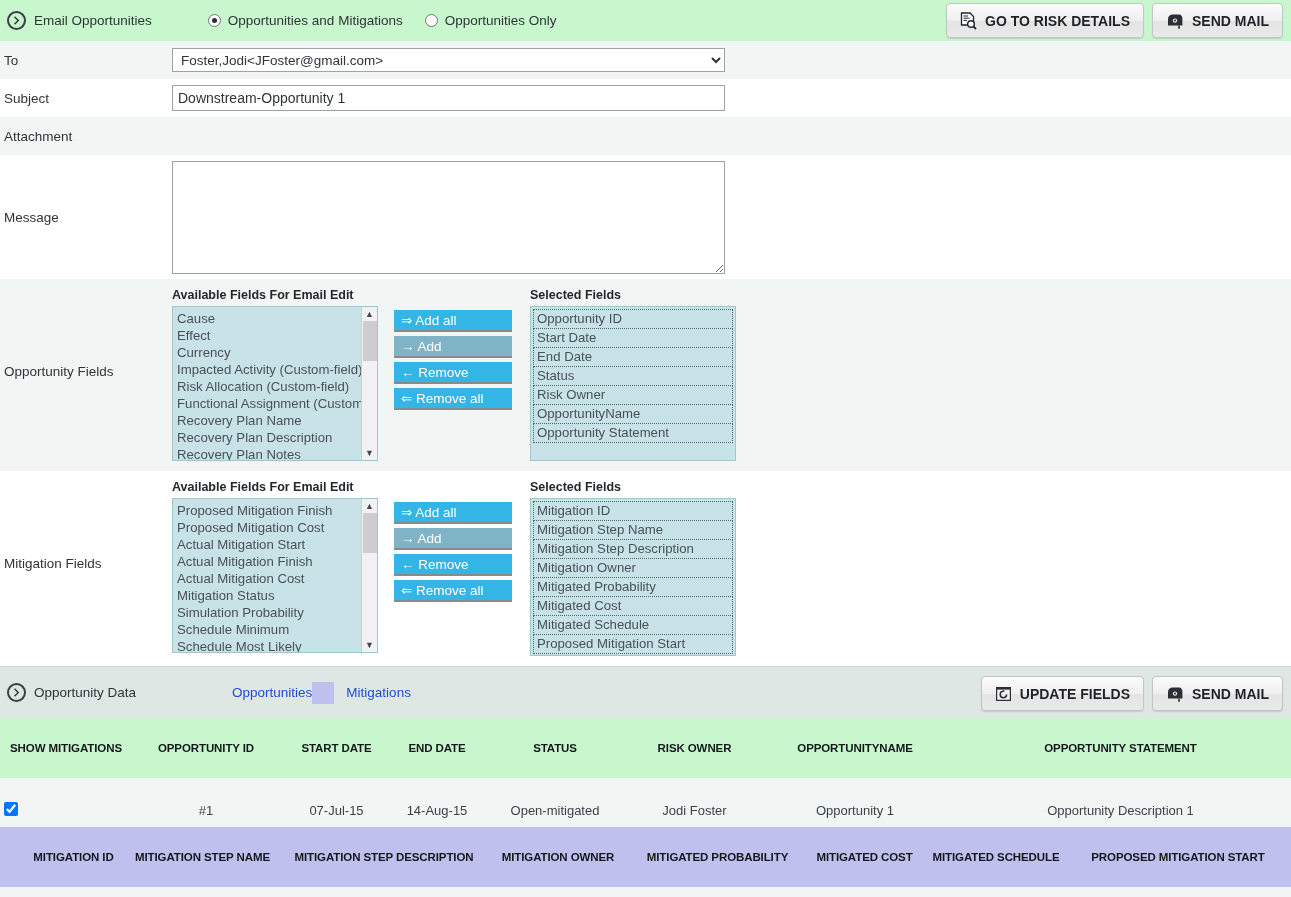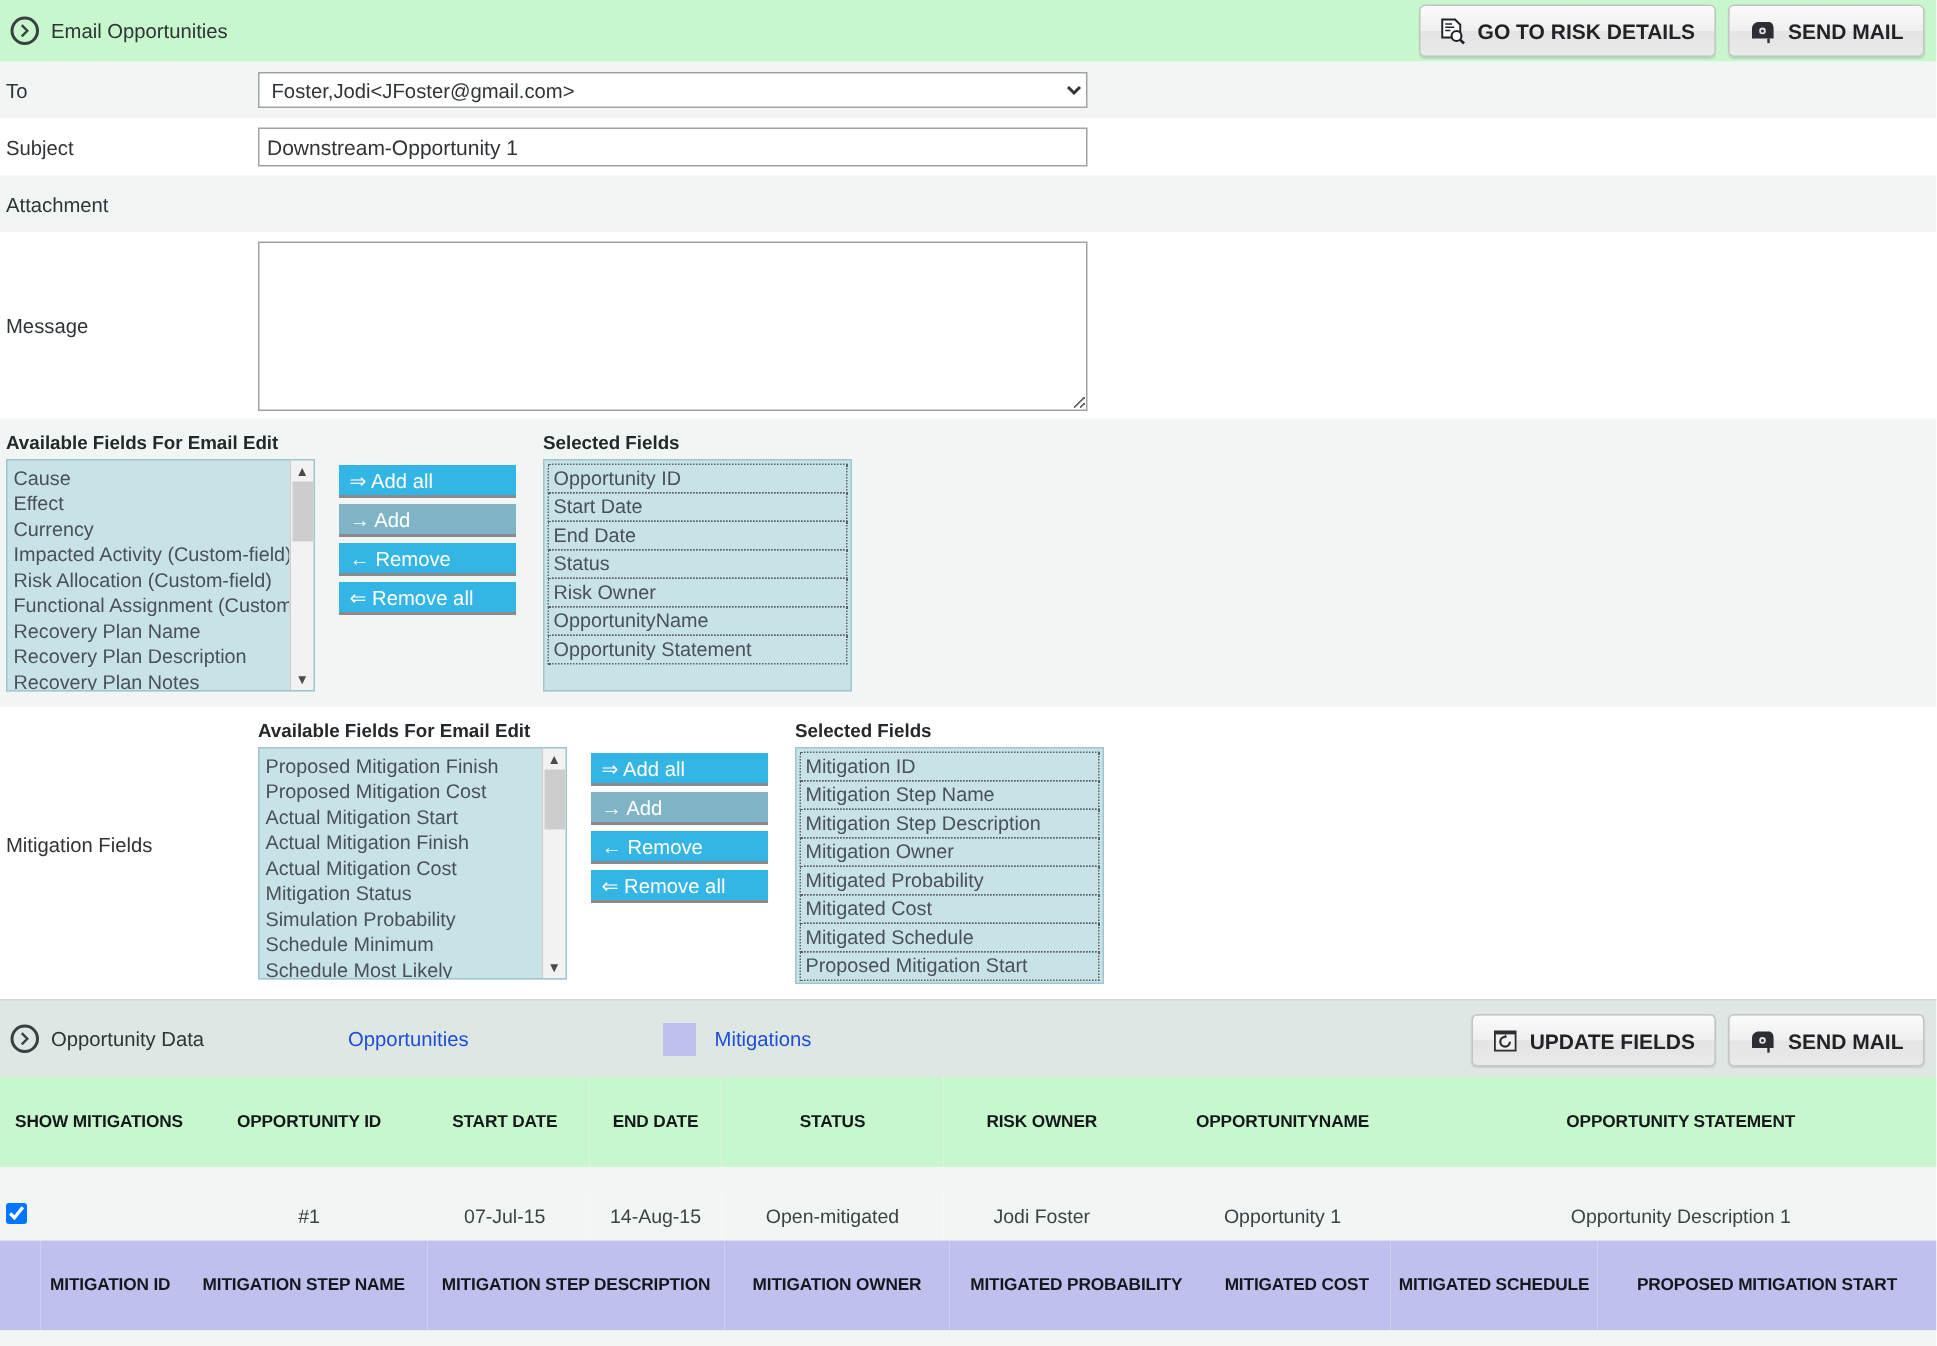--- a/index.html
+++ b/index.html
@@ -264,20 +264,30 @@
 <body>
 
 <div class="top-bar">
   <span class="circle-arrow">
     <svg width="9" height="9" viewBox="0 0 9 9">
         <path d="M2.5 0.8 L6.2 4.5 L2.5 8.2" fill="none" stroke="#3a3f44" stroke-width="1.6"></path>
       </svg>
   </span>
   <span class="section-title">Email Opportunities</span>
 
+  <div class="radio-group">
+    <label class="radio-opt">
+      <span class="radio checked"></span>
+      <span class="radio-label">Opportunities and Mitigations</span>
+    </label>
+    <label class="radio-opt">
+      <span class="radio"></span>
+      <span class="radio-label">Opportunities Only</span>
+    </label>
+  </div>
 
   <div class="topbtns">
     <button class="btn">
       <span class="ic">
         <svg width="17" height="18" viewBox="0 0 17 18">
           <path d="M1.5 1 H10 L13.5 4.5 V13 H1.5 Z" fill="#fff" stroke="#1f2328" stroke-width="1.3"></path>
           <path d="M3.5 4 H8 M3.5 6.2 H9.5 M3.5 8.4 H7" stroke="#1f2328" stroke-width="1"></path>
           <circle cx="11" cy="12" r="3.3" fill="#fff" stroke="#1f2328" stroke-width="1.4"></circle>
           <path d="M13.4 14.4 L16 17" stroke="#1f2328" stroke-width="1.8"></path>
         </svg>
@@ -319,20 +329,21 @@
 </div>
 
 <div class="frow plain msgrow">
   <div class="flabel">Message</div>
   <div class="fctl">
     <textarea class="message" style=""></textarea>
   </div>
 </div>
 
 <div class="fieldrow alt">
+  <div class="flabel">Opportunity Fields</div>
   <div class="dual">
 
     <div>
       <div class="col-head">Available Fields For Email Edit</div>
       <div class="avail-box">
         <div class="avail-list">
           <div>Cause</div>
           <div>Effect</div>
           <div>Currency</div>
           <div>Impacted Activity (Custom-field)</div>
@@ -428,21 +439,21 @@
     <svg width="9" height="9" viewBox="0 0 9 9">
         <path d="M2.5 0.8 L6.2 4.5 L2.5 8.2" fill="none" stroke="#3a3f44" stroke-width="1.6"></path>
       </svg>
   </span>
   <span class="section-title">Opportunity Data</span>
 
   <span class="legend-item" style="margin-left:96px;">
     <span>Opportunities</span>
   </span>
 
-  <span class="legend-item" style="margin-left:130px;">
+  <span class="legend-item" style="">
     <span class="swatch"></span>
     <span>Mitigations</span>
   </span>
 
   <div class="databtns">
     <button class="btn">
       <span class="ic">
         <svg width="17" height="16" viewBox="0 0 17 16">
           <rect x="1" y="1" width="15" height="14" fill="#2b2f33"></rect>
           <rect x="2.2" y="3.6" width="12.6" height="10.2" fill="#f0f0f0"></rect>

